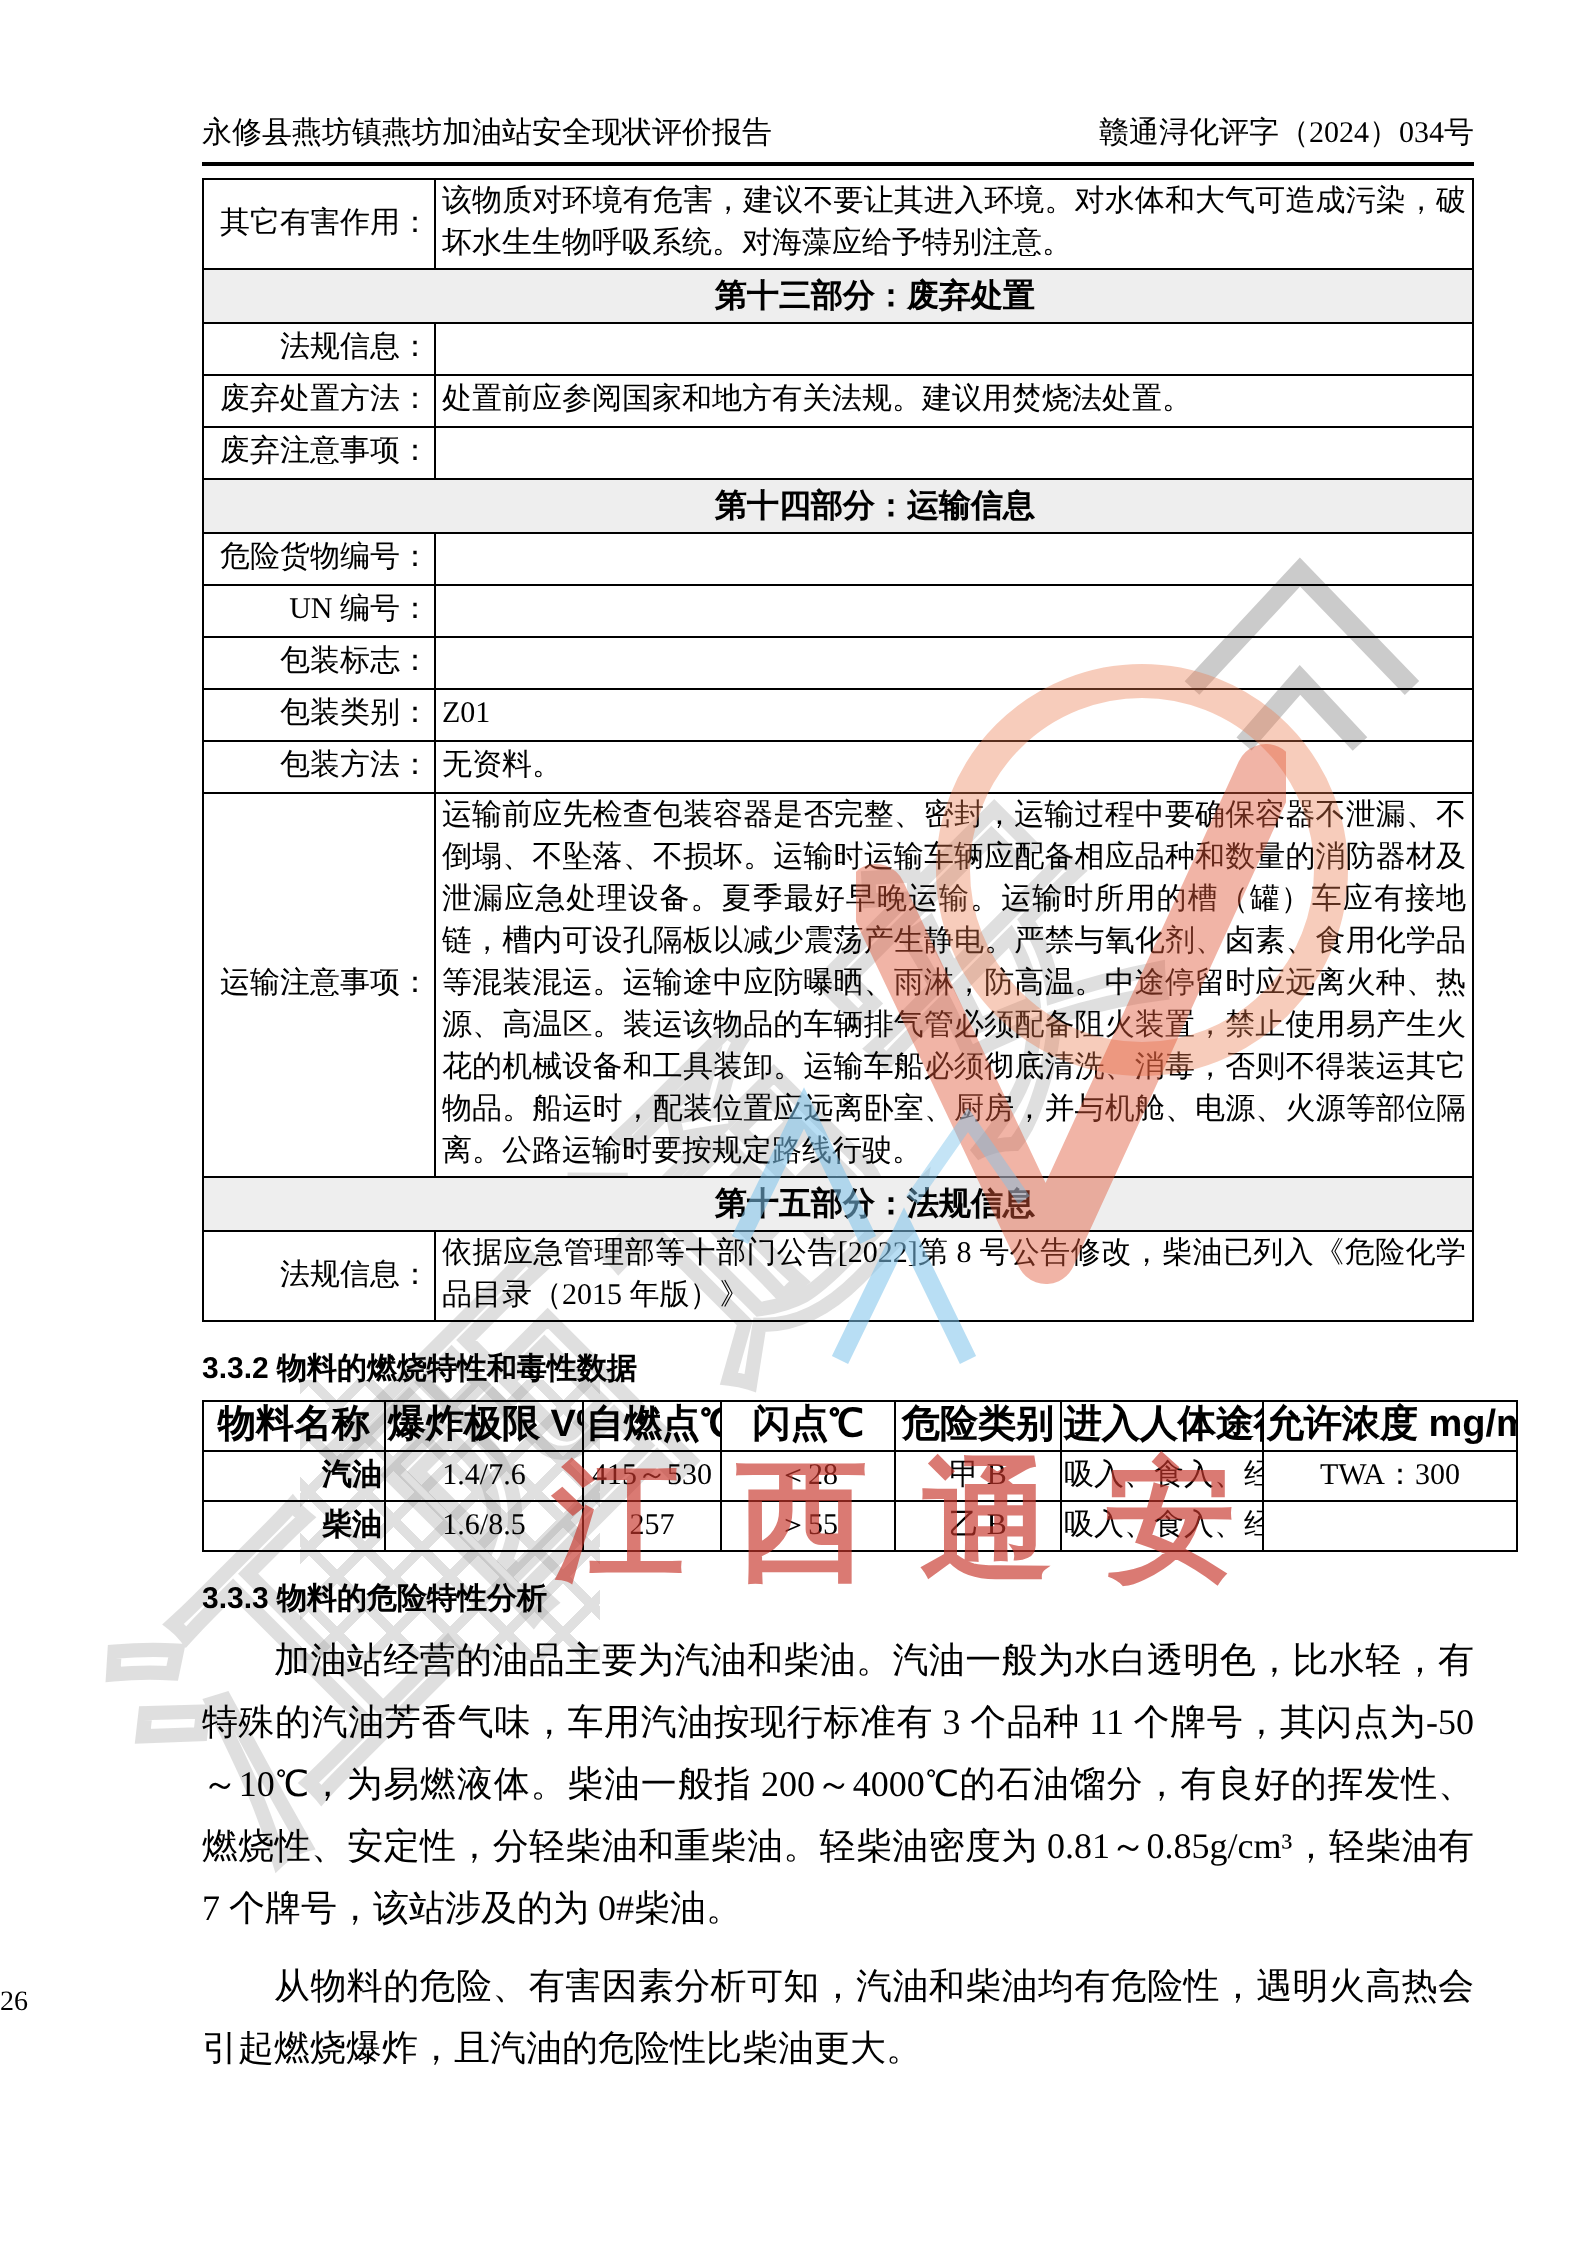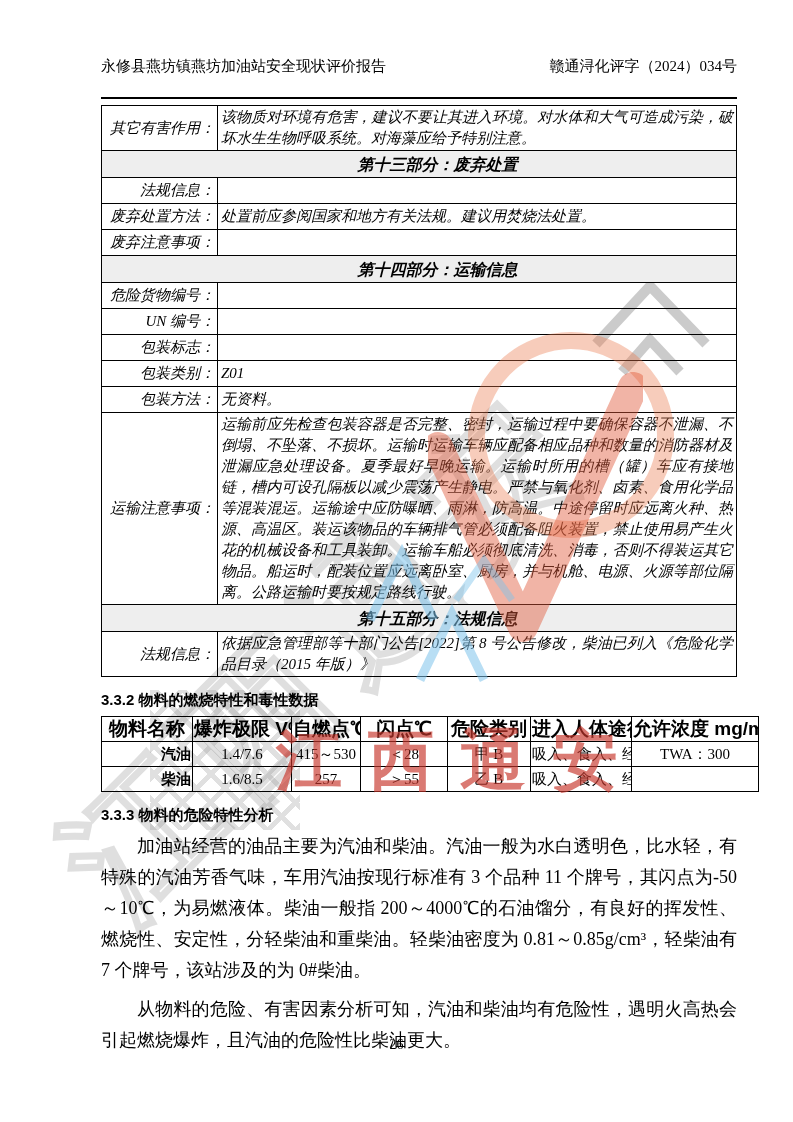--- a/index.html
+++ b/index.html
@@ -17,31 +17,30 @@
     width:636px;
     margin:0 0 0 101px;
     padding-top:57px;
   }
   
   .page-header{
     display:flex;
     justify-content:space-between;
     align-items:flex-end;
     font-size:15px;
-    padding-bottom:21px;
+    padding-bottom:5px;
     border-bottom:2px solid #000;
   }
   
   table.msds{
     width:100%;
     border-collapse:collapse;
     margin-top:6px;
     font-size:15px;
     table-layout:fixed;
-    font-style:italic;
   }
   table.msds td{
     border:1px solid #000;
     padding:1px 3px;
     line-height:21px;
     vertical-align:middle;
   }
   table.msds .lbl{
     width:110px;
     text-align:right;
@@ -100,22 +99,22 @@
     font-weight:bold;
     font-size:19px;
   }
   table.t34 td.mat{ font-weight:bold; font-family:"Liberation Sans", sans-serif;text-align:right; }
   .col-w0{width:88px}.col-w1{width:96px}.col-w2{width:66px}.col-w3{width:84px}
   .col-w4{width:80px}.col-w5{width:98px}.col-w6{width:124px}
   
   .page-footer{
     position:absolute;
     left:0;right:0;
-    top:1037px;
-    text-align:center;
+    top:994px;
+    text-align:left;
     font-size:14px;
     z-index:2;
   }
   
   .wm{ position:absolute; pointer-events:none; }
   .wm-behind{ z-index:1; }
   .wm-front{ z-index:5; }
   .wm-outline-text{
     left:20px; top:820px;
     font-family:"Liberation Sans", sans-serif;

